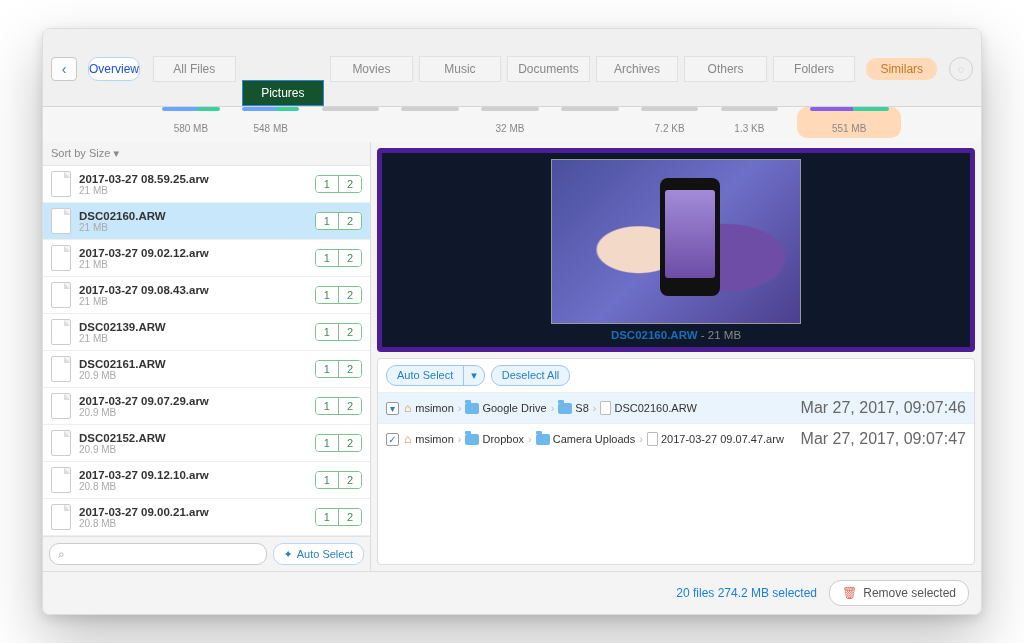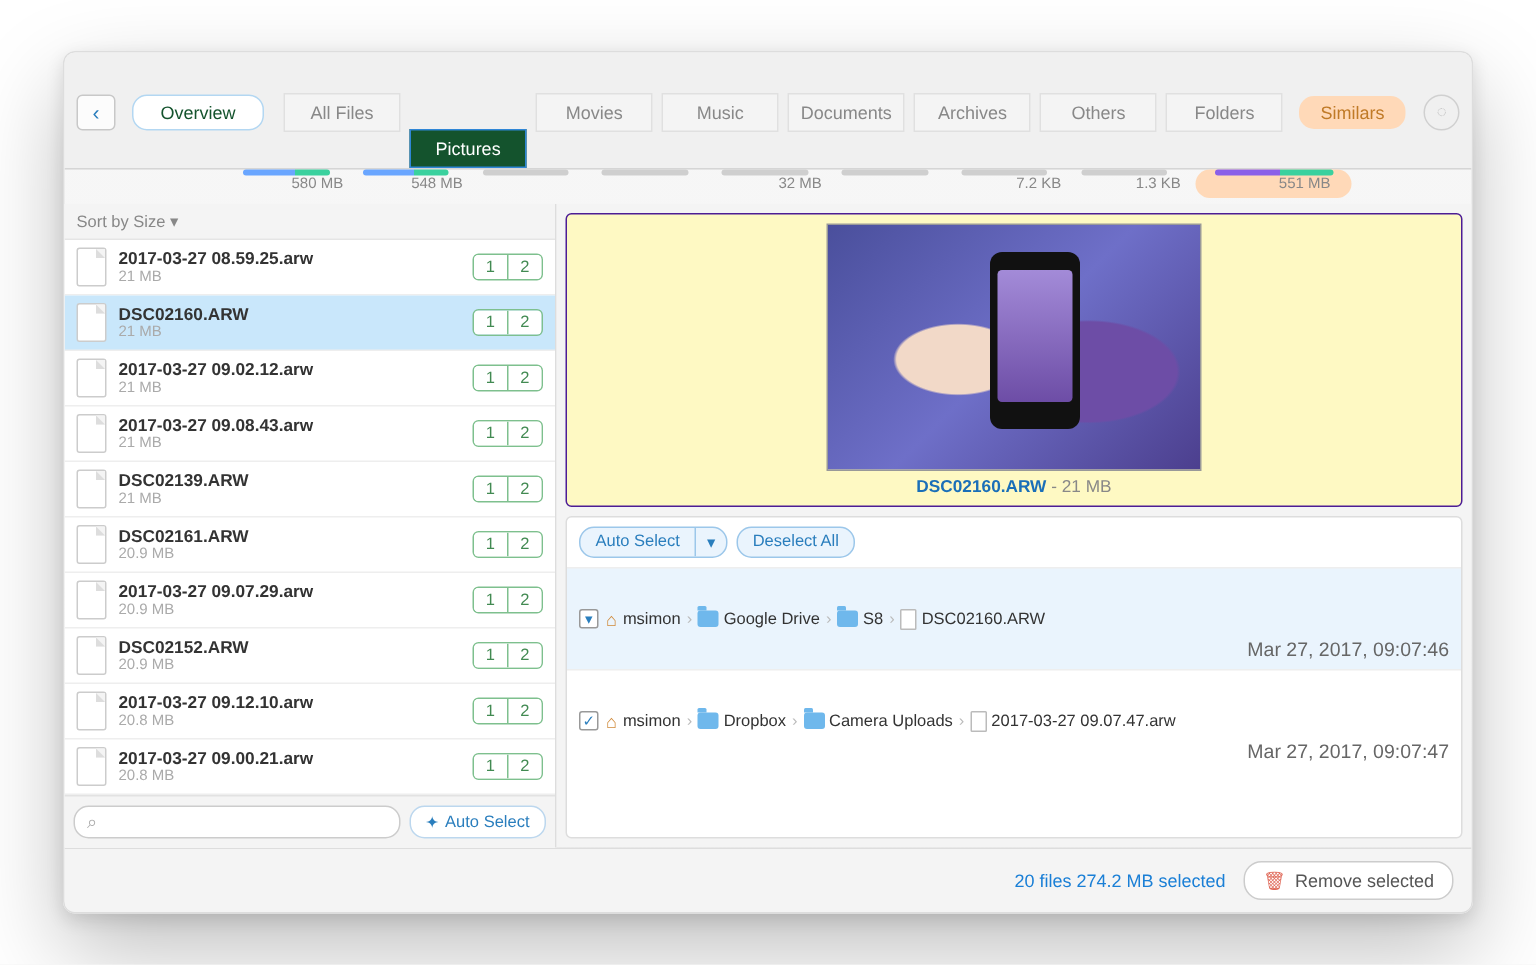--- a/index.html
+++ b/index.html
@@ -69,33 +69,33 @@
   font-size:12px;
   padding:5px 0;
   color:#888;
   cursor:pointer;
   position:relative;
   background:#f4f4f4;
   border:1px solid #e0e0e0;
   margin:0 1px;
 }
 .tab:first-of-type { }
-.tab.overview { color:#14532d; background:#fff; border-radius:10px; padding:4px 18px; flex:none; border:1px solid #b3d7f2; margin-right:8px;}
+.tab.overview { color:#1d4ed8; background:#fff; border-radius:10px; padding:4px 0; flex:none; border:1px solid #b3d7f2; margin-right:8px;}
 .tab.active { background:#14532d; color:#fff; border-color:#2f86d6;margin-top:48px; }
 .similars {
   background:#ffd9b8; color:#c07a27; border-radius:10px;
   padding:4px 14px; flex:none; margin-left:6px;
 }
 .rssbtn {
   width:24px; height:24px; border:1px solid #d0d0d0; border-radius:50%;
   display:flex; align-items:center; justify-content:center;
   color:#aaa; margin-left:8px; font-size:11px;
 }
 .underbar { display:flex; padding:0 48px 4px; gap:4px;}
-.underbar .seg { flex:1; position:relative; text-align:right; font-size:10px; color:#888; padding-top:4px;}
+.underbar .seg { flex:1; position:relative; text-align:center; font-size:10px; color:#888; padding-top:16px;}
 .underbar .seg .bar { position:absolute; top:0; left:12%; right:12%; height:4px; border-radius:2px; background:linear-gradient(90deg,#6aa6ff 60%,#3ad19e 0);}
 .underbar .seg.gray .bar { background:#cfcfcf;}
 .underbar .seg.similars .bar { background:linear-gradient(90deg,#8a5fe8 55%,#3ad19e 0);}
 
 
 .main { display:flex; background:#f4f4f4; }
 .left {
   width:328px; border-right:1px solid #ddd;
   display:flex; flex-direction:column;
   background:#fff;
@@ -144,21 +144,21 @@
 }
 .autoselect {
   border:1px solid #bcd7ee; color:#2a7ebd; background:#fff;
   border-radius:10px; padding:3px 10px; font-size:11px;
   display:flex; align-items:center; gap:4px;
 }
 
 
 .right { flex:1; display:flex; flex-direction:column; padding:6px; gap:6px;}
 .preview {
-  background:#fef9c3; border:1px solid #4c1d95; border-radius:4px;
+  background:#0f172a; border:5px solid #4c1d95; border-radius:4px;
   padding:6px;
 }
 .previewimg {
   width:250px; height:165px; margin:0 auto;
   background:
     radial-gradient(ellipse at 35% 55%, #f2d9c8 0 18%, transparent 19%),
     radial-gradient(circle at 55% 45%, #1a1a1a 0 15%, transparent 16%),
     radial-gradient(ellipse at 70% 60%, #6d4da6 0 24%, transparent 25%),
     linear-gradient(135deg,#4a4f9c,#6e6fc8 50%,#4c3f8e);
   border:1px solid #999;
@@ -203,21 +203,21 @@
   display:flex; align-items:center; justify-content:center; font-size:10px; color:#2a7ebd;
   background:#fff;
 }
 .crumbs { display:flex; align-items:center; gap:4px; flex:1;}
 .crumbs .fld { display:flex; align-items:center; gap:3px;}
 .crumbs .sep { color:#bbb;}
 .foldericon { width:14px; height:11px; background:#6fb8ec; border-radius:2px; position:relative;}
 .foldericon::before { content:""; position:absolute; top:-3px; left:0; width:6px; height:3px; background:#6fb8ec; border-radius:1px 1px 0 0;}
 .homeicon { color:#d08a3a; font-size:12px;}
 .smallfile { width:11px; height:14px; border:1px solid #bbb; background:#fff; border-radius:1px;}
-.datetxt { color:#666; font-size:13px;margin-top:40px;}
+.datetxt { color:#666; font-size:16px;}
 
 .footer {
   display:flex; align-items:center; justify-content:flex-end;
   padding:8px 12px; gap:12px;
   border-top:1px solid #ddd;
   background:#f4f4f4;
 }
 .statustxt { color:#1a7fd6; font-size:12px;}
 .removebtn {
   border:1px solid #ccc; background:#fff; border-radius:12px;

